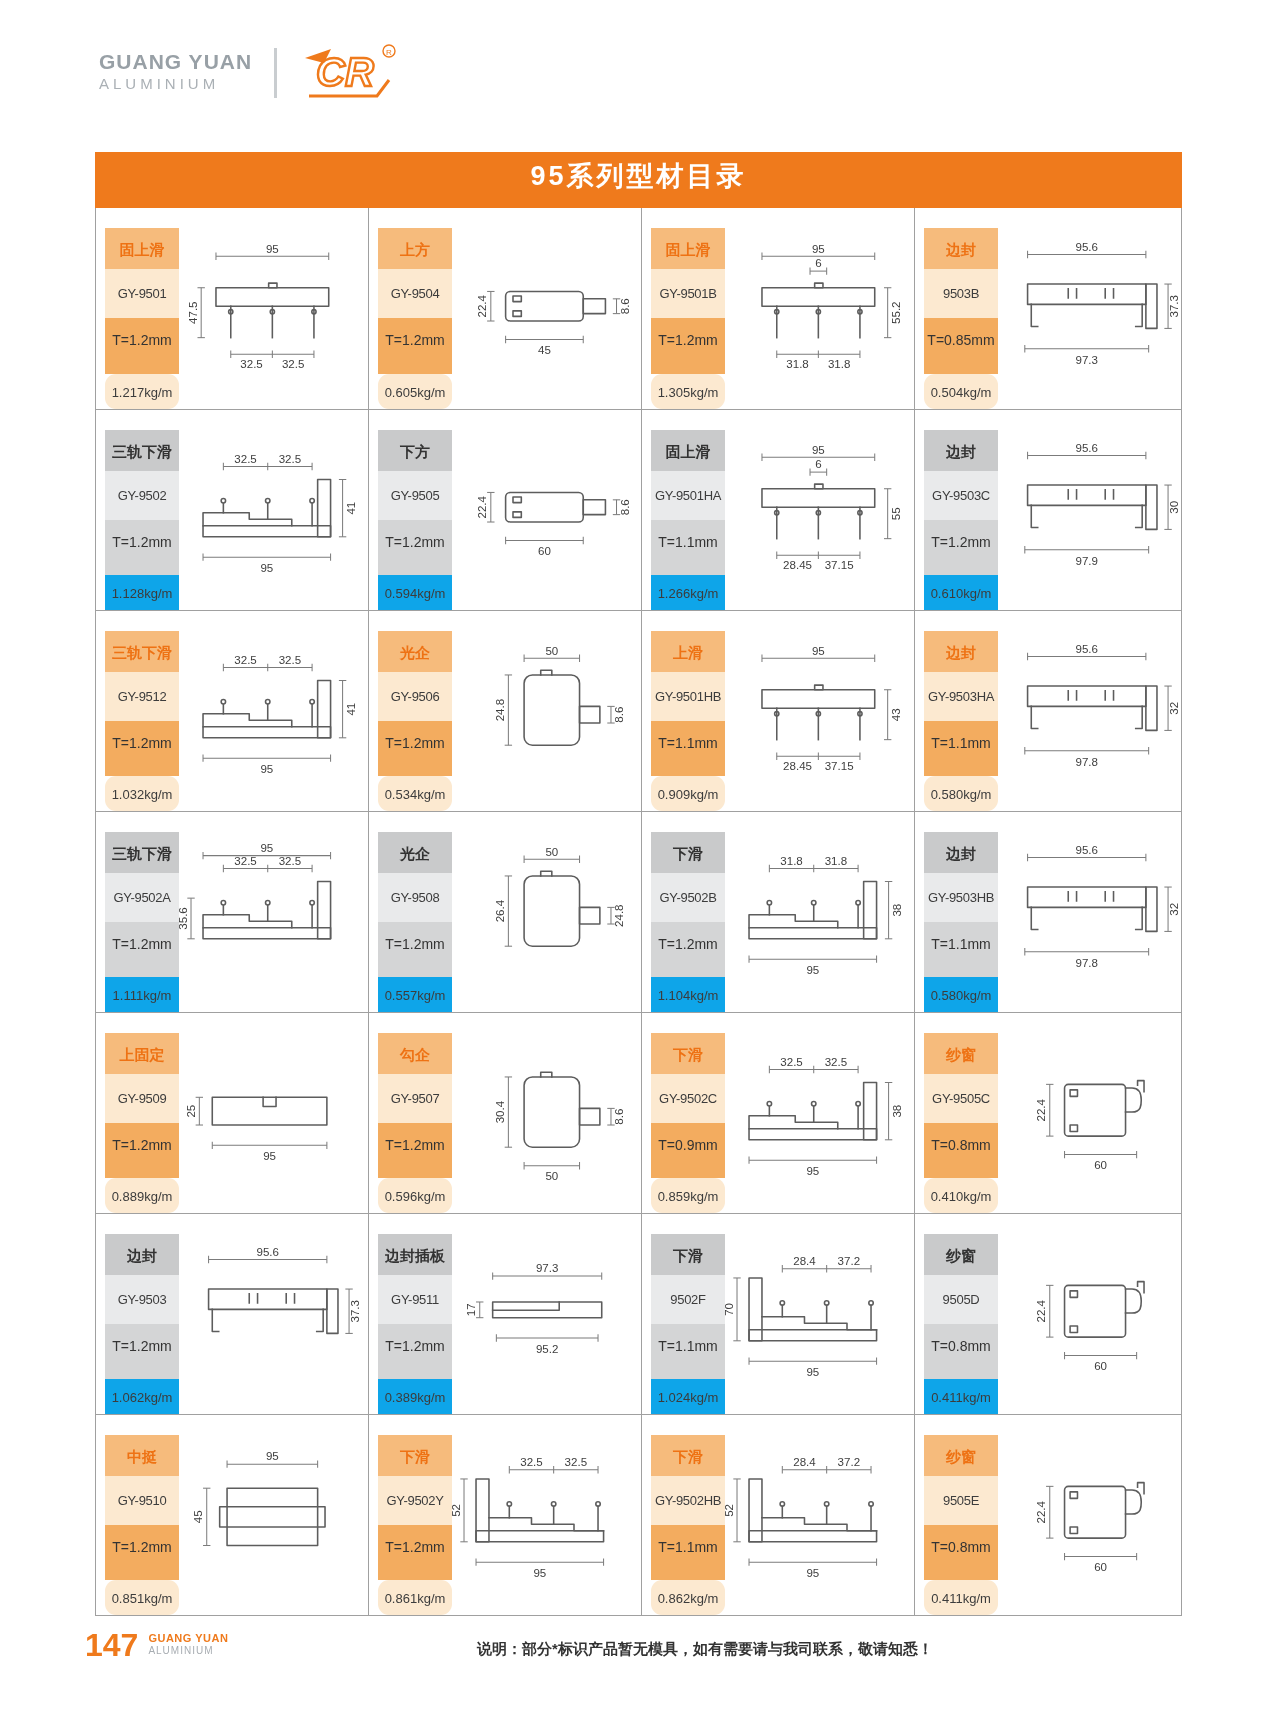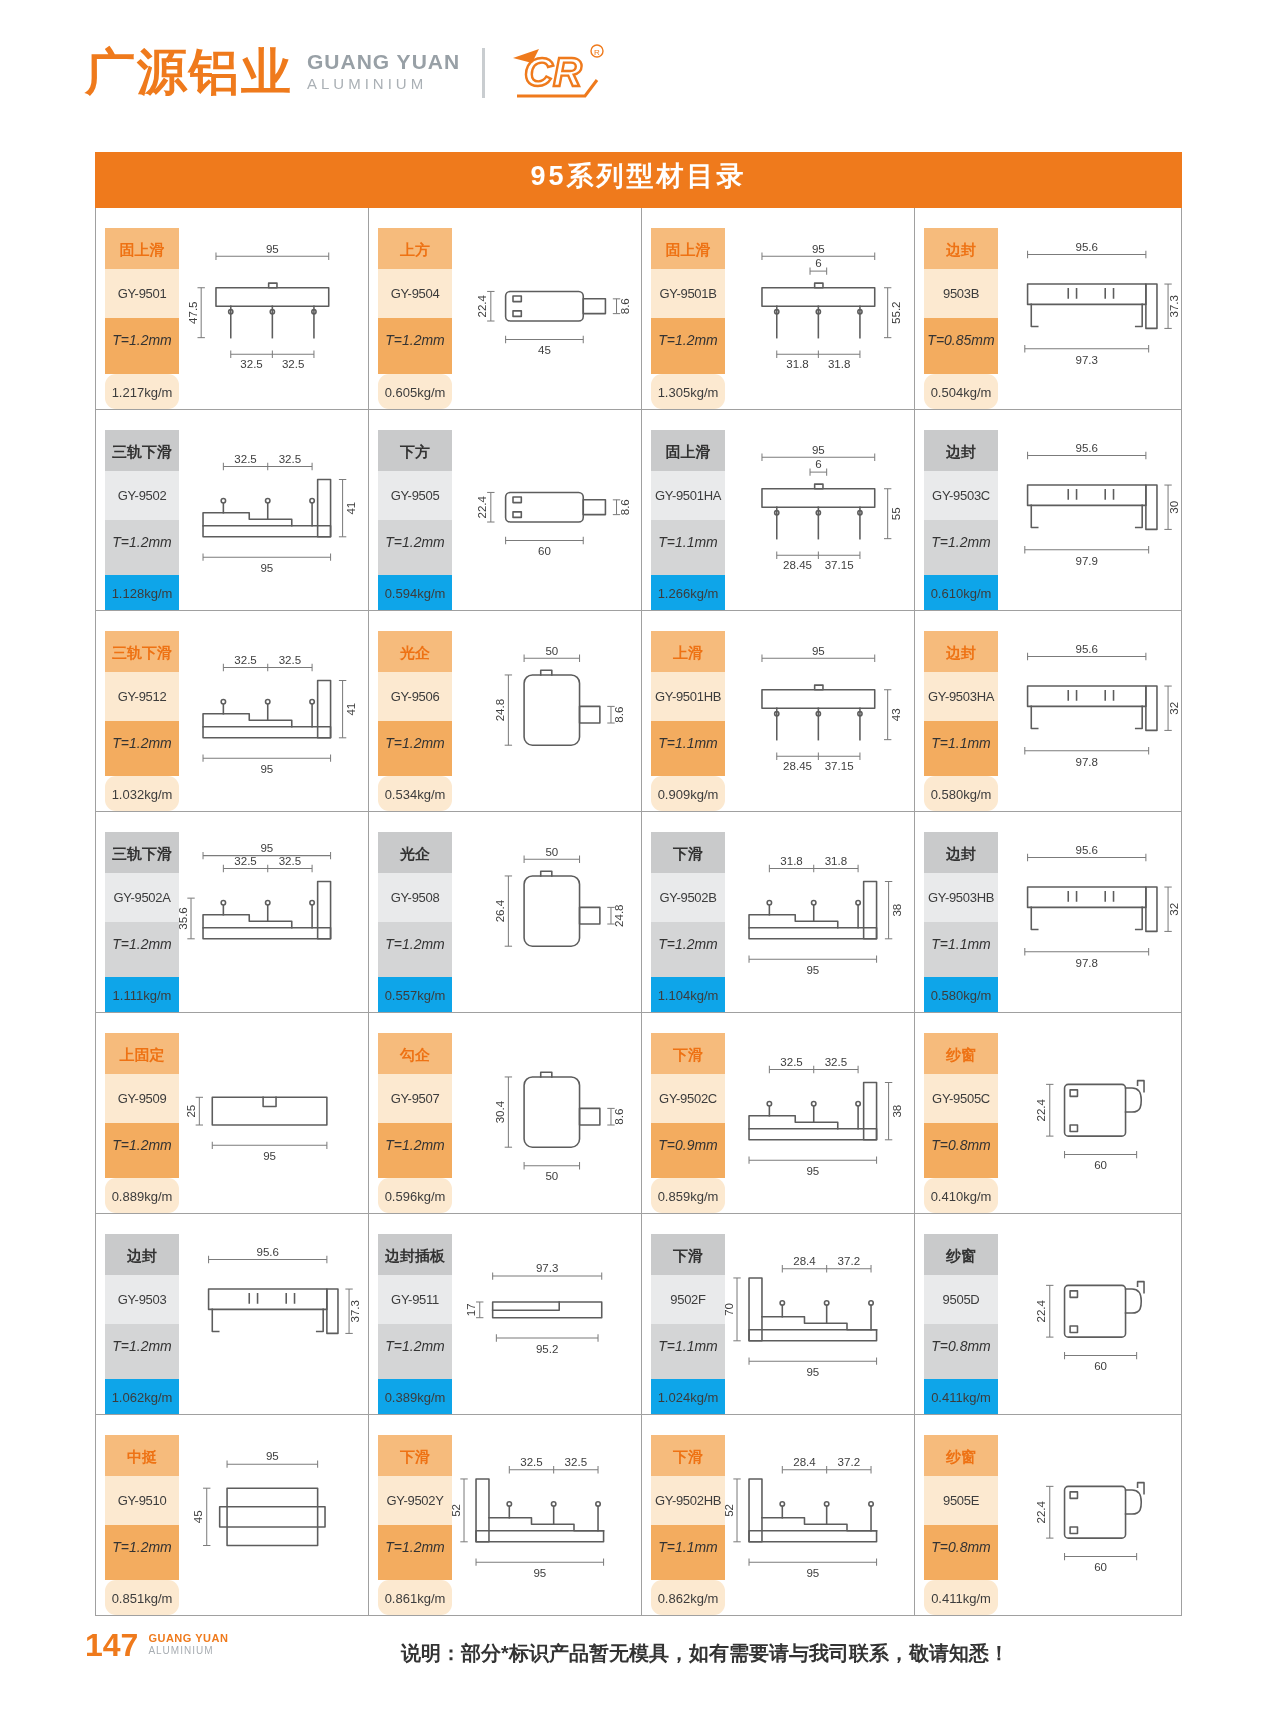--- a/index.html
+++ b/index.html
@@ -21,21 +21,21 @@
                text-align:center; line-height:48px; letter-spacing:3px; }
   .grid { border:1px solid #a0a0a0; border-top:none; }
   .row { display:flex; height:201px;gap:6px; }
   .row + .row { border-top:1px solid #a0a0a0; }
   .cell { flex:1 1 0; display:flex; min-width:0; }
   .cell + .cell { border-left:1px solid #a0a0a0; }
   .info { width:74px; margin-left:9px; padding-top:20px; display:flex; flex-direction:column; flex:none; }
   .info > div { text-align:center; overflow:hidden; white-space:nowrap; }
   .cat    { height:44px; line-height:44px; font-size:15px; font-weight:bold; }
   .model  { height:52px; font-size:13px; display:flex; align-items:center; justify-content:center; letter-spacing:-0.3px; }
-  .thick  { height:60px; line-height:44px; font-size:14px;font-style:italic; }
+  .thick  { height:60px; line-height:44px; font-size:14px; }
   .weight { height:37px; line-height:37px; font-size:13px; }
   .row.orange .cat    { background:#F6BB7C; color:#EE7214; }
   .row.orange .model  { background:#FCE9D0; color:#3c3c3c; }
   .row.orange .thick  { background:#F3AC5F; color:#333; }
   .row.orange .weight { background:#FCE9D0; color:#3c3c3c;border-radius:11px; }
   .row.gray .cat    { background:#C9CACB; color:#333; }
   .row.gray .model  { background:#E9EAEB; color:#3c3c3c; }
   .row.gray .thick  { background:#D4D5D6; color:#333; }
   .row.gray .weight { background:#0ea5e9; color:#3c3c3c; }
   .drawing { flex:1 1 0; display:flex; align-items:center; justify-content:center; min-width:0; }
@@ -49,29 +49,28 @@
                           font-family:"Liberation Sans", sans-serif; }
 
   
   .footer { position:absolute; left:85px; top:1628px; width:1107px; height:60px; }
   .page-num-block { position:absolute; left:0; top:0; display:flex; align-items:flex-start; }
   .page-num { font-size:32px; font-weight:bold; color:#EF7A1C; line-height:34px; }
   .footer-brand-block { margin-left:10px; padding-top:4px; }
   .footer-brand { font-size:11px; font-weight:bold; color:#EF7A1C; letter-spacing:0.5px; line-height:13px; }
   .footer-brand-sub { font-size:10px; color:#a8adb2; letter-spacing:1px; line-height:12px; }
   .footer-note { position:absolute; left:220px; top:12px; width:800px; text-align:center;
-                 font-size:20px; font-weight:bold; color:#333; }
+                 font-size:15px; font-weight:bold; color:#333; }
 </style>
 </head>
 <body>
 
 <div class="page">
 
   <div class="header">
-    <div class="brand-cn">广源铝业</div>
     <div class="brand-en-block">
       <div class="brand-en">GUANG YUAN</div>
       <div class="brand-sub">ALUMINIUM</div>
     </div>
     <div class="brand-divider"></div>
     <div class="emblem">
       <svg width="100" height="66" viewBox="0 0 100 66">
         <path d="M8,16 L34,7 L27,21 Z" fill="#EF7A1C"></path>
         <text x="48" y="44" font-size="40" font-weight="bold" font-style="italic" text-anchor="middle" fill="none" stroke="#EF7A1C" stroke-width="2.4" font-family="Liberation Sans, sans-serif">CR</text>
         <path d="M12,54 L80,54 L92,38" fill="none" stroke="#EF7A1C" stroke-width="3"></path>

